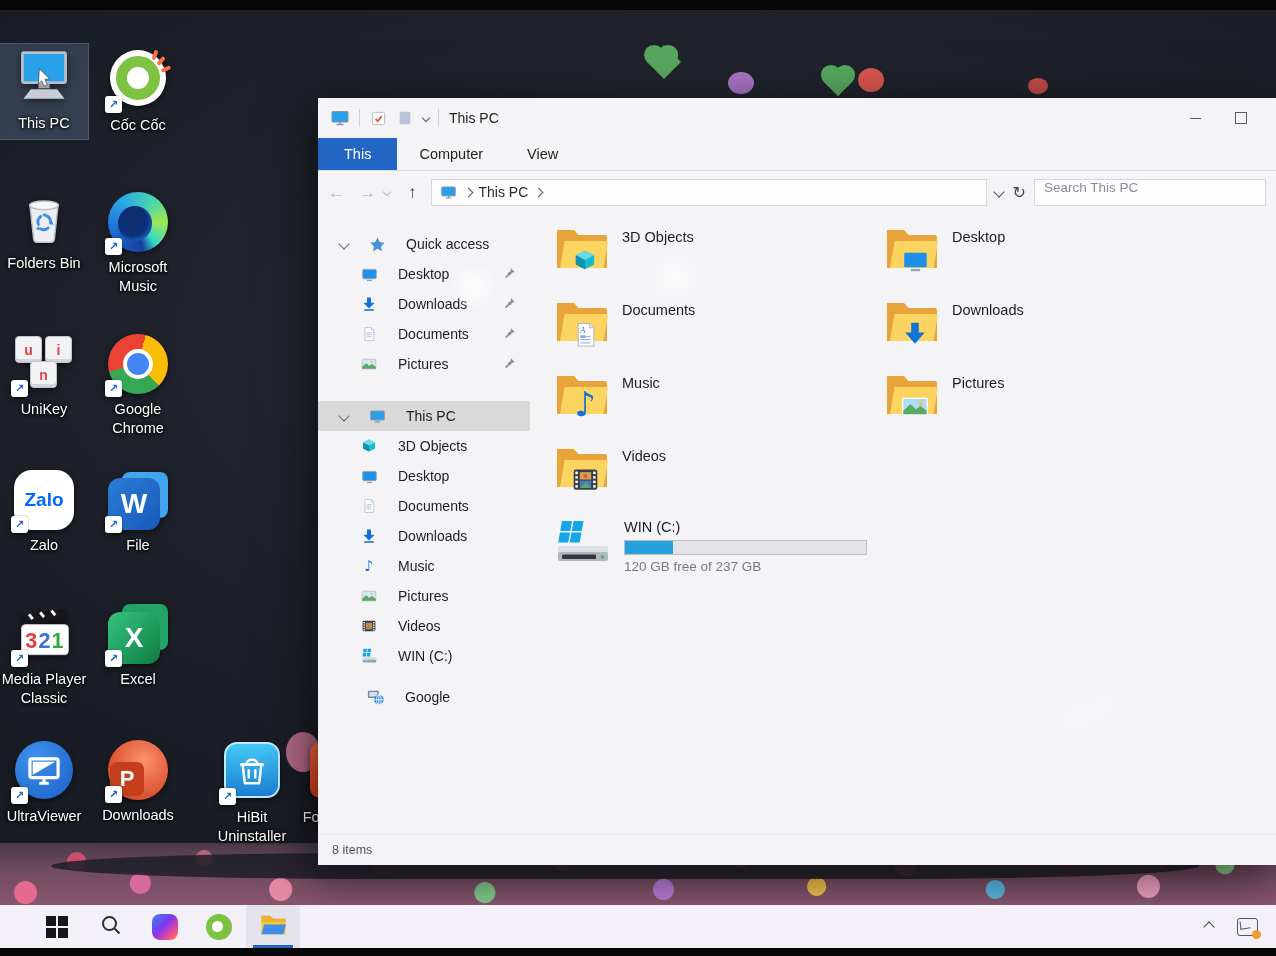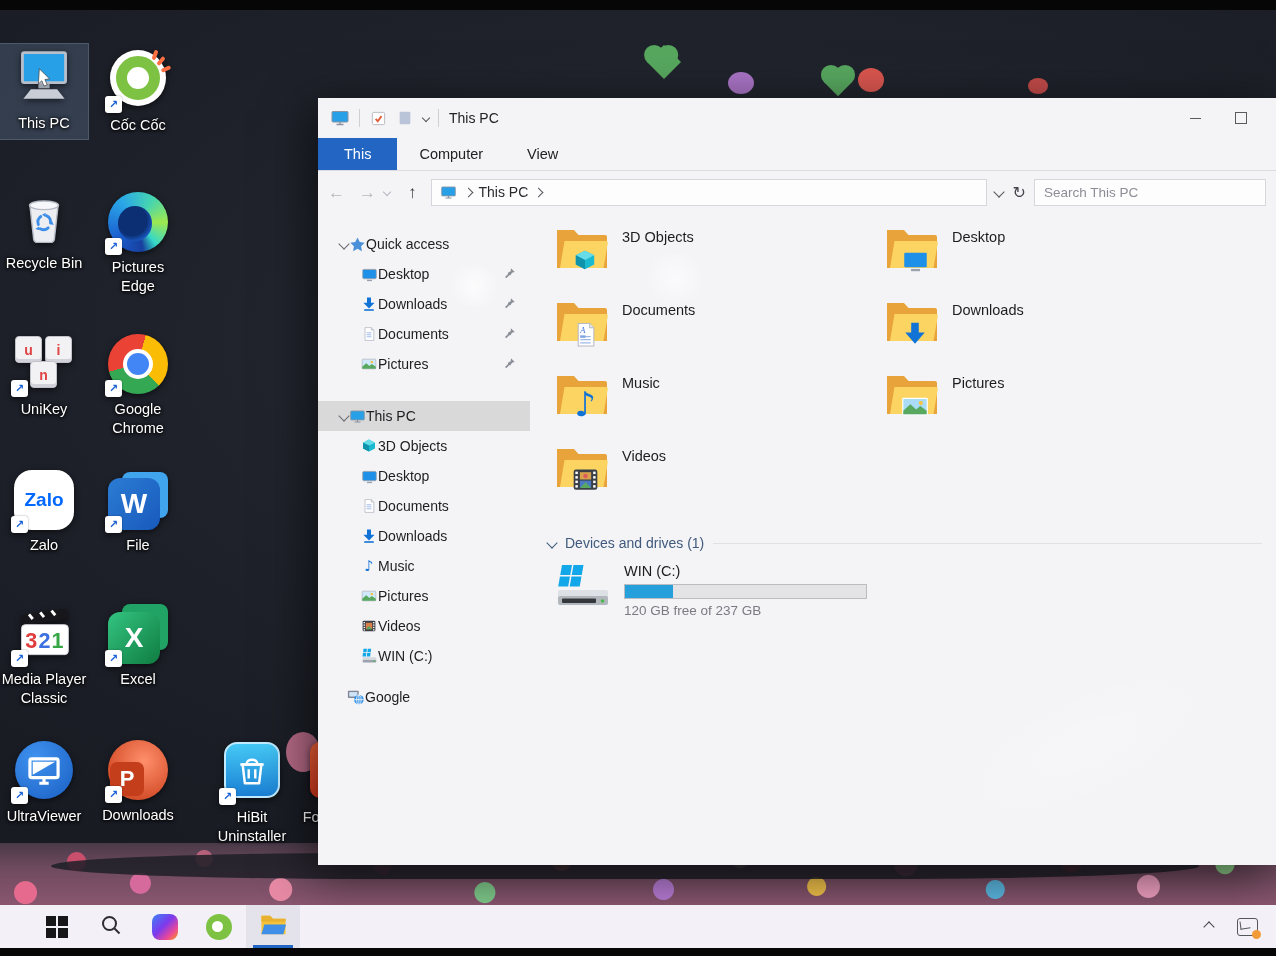--- a/index.html
+++ b/index.html
@@ -82,25 +82,25 @@
   .maxglyph{width:10px;height:10px;border:1.4px solid #5a5a60;}
   .tabs{height:32px;display:flex;align-items:stretch;border-bottom:1px solid #dcdbe2;flex:0 0 auto;}
   .tab{padding:0 22px;display:flex;align-items:center;font-size:14.5px;color:#222;}
   .tab.file{background:#2365c2;color:#fff;padding:0 26px;}
   .nbar{height:42px;display:flex;align-items:center;gap:8px;padding:0 10px;flex:0 0 auto;}
   .navarrow{font-size:17px;line-height:1;}
   .dis{color:#b6b6c0;} .ena{color:#3c3c44;}
   .crumbbox{width:556px;height:27px;background:#fdfdfe;border:1px solid #d7d6de;display:flex;align-items:center;
      gap:7px;padding:0 8px;box-sizing:border-box;font-size:14px;color:#2a2a2e;}
   .addr-extra{display:flex;align-items:center;gap:10px;color:#5a5a62;}
-  .searchbox{flex:1;height:27px;background:#fdfdfe;border:1px solid #d7d6de;display:flex;align-items:center;
+  .searchbox{flex:1;height:27px;background:#fdfdfe;border:1px solid #d7d6de;display:flex;align-items:flex-start;
      padding:0 9px;box-sizing:border-box;font-size:13.5px;color:#8d8d96;}
   .main{flex:1;display:flex;min-height:0;}
   .navpane{width:212px;flex:0 0 212px;padding-top:16px;font-size:14px;overflow:hidden;}
-  .navitem{height:30px;display:flex;align-items:center;gap:0;padding-left:42px;position:relative;color:#1e1e22;}
+  .navitem{height:30px;display:flex;align-items:center;gap:20px;padding-left:42px;position:relative;color:#1e1e22;}
   .navitem.root{padding-left:22px;}
   .navitem.sel{background:#d9d9d9;}
   .nicon{width:18px;height:18px;flex:0 0 18px;display:flex;align-items:center;justify-content:center;}
   .pin{position:absolute;right:14px;top:8px;}
   .navgap{height:11px;}
   .chev{display:inline-block;width:7px;height:7px;border-right:1.6px solid #6a6a72;border-bottom:1.6px solid #6a6a72;}
   .chev.down{transform:rotate(45deg);}
   .chev.up{transform:rotate(225deg);}
   .crumb-chev{display:inline-block;width:6px;height:6px;border-right:1.5px solid #55555c;border-top:1.5px solid #55555c;transform:rotate(45deg);}
   .content{flex:1;padding:12px 0 0 16px;position:relative;overflow:hidden;}
@@ -190,29 +190,29 @@
         <g stroke="#3f8fe8" stroke-width="3" fill="none" stroke-linecap="round">
           <path d="M26 39a7.5 7.5 0 0 1 2.6-8.6"></path>
           <path d="M34.5 29.5a7.5 7.5 0 0 1 4.4 7.8"></path>
           <path d="M36.5 42.5a7.5 7.5 0 0 1-8.6 1"></path>
         </g>
         <path d="M29.8 28.6l4-2.2-.4 4.5z" fill="#3f8fe8"></path>
         <path d="M40.6 35.2l1.8 4.2-4.4-.9z" fill="#3f8fe8"></path>
         <path d="M26.5 41l-3.8 2.6 4.3 1.4z" fill="#3f8fe8"></path>
       </svg>
     </div>
-    <div class="lbl">Recycle Bin</div>
+    <div class="lbl">Folders Bin</div>
   </div>
 
   <div class="dicon" style="left:94px;top:182px;">
     <div class="art">
       <div class="edge"></div>
       <span class="sc">↗</span>
     </div>
-    <div class="lbl">Pictures Edge</div>
+    <div class="lbl">Microsoft Music</div>
   </div>
 
   <div class="dicon" style="left:0;top:324px;">
     <div class="art">
       <span class="unikey-key" style="left:1px;top:2px;">u</span>
       <span class="unikey-key" style="left:31px;top:2px;">i</span>
       <span class="unikey-key" style="left:16px;top:27px;">n</span>
       <span class="sc">↗</span>
     </div>
     <div class="lbl">UniKey</div>
@@ -711,25 +711,20 @@
                     <rect x="7" y="13" width="10" height="6.5" fill="#4a78c2"></rect>
                     <circle cx="12" cy="8.8" r="2" fill="#e05c5c"></circle>
                     <path d="M7 19.5l5-5 5 5z" fill="#58a85f"></path>
                   </svg>
               </span>
             </span>
             <span class="tname">Videos</span>
           </div>
         </div>
 
-        <div class="ghead" style="margin-top:18px;">
-          <span class="chev down" style="border-color:#3f5a7c;"></span>
-          <span>Devices and drives (1)</span>
-          <span class="line"></span>
-        </div>
 
         <div class="drivetile">
           <span class="dticon">
             <svg viewBox="0 0 58 48" width="58" height="48">
               <g transform="translate(8,2) skewX(-10)" fill="#12a7e8">
                   <rect width="10" height="10"></rect>
                   <rect x="11.5" width="10" height="10"></rect>
                   <rect y="11.5" width="10" height="10"></rect>
                   <rect x="11.5" y="11.5" width="10" height="10"></rect>
                 </g>
@@ -743,20 +738,23 @@
             <div class="dname">WIN (C:)</div>
             <div class="dbar">
                 <div class="dfill" style="width: 20%;"></div>
               </div>
             <div class="dfree">120 GB free of 237 GB</div>
           </div>
         </div>
       </div>
     </div>
 
+    <div class="sbar">
+      <span>8 items</span>
+    </div>
   </div>
 
   <div class="glare" style="left:445px;top:255px;width:58px;height:42px;z-index:40;"></div>
 </div>
 
 <div class="taskbar">
   <div class="tslot" style="margin-left:30px;">
     <span class="startgrid">
         <span></span>
         <span></span>

